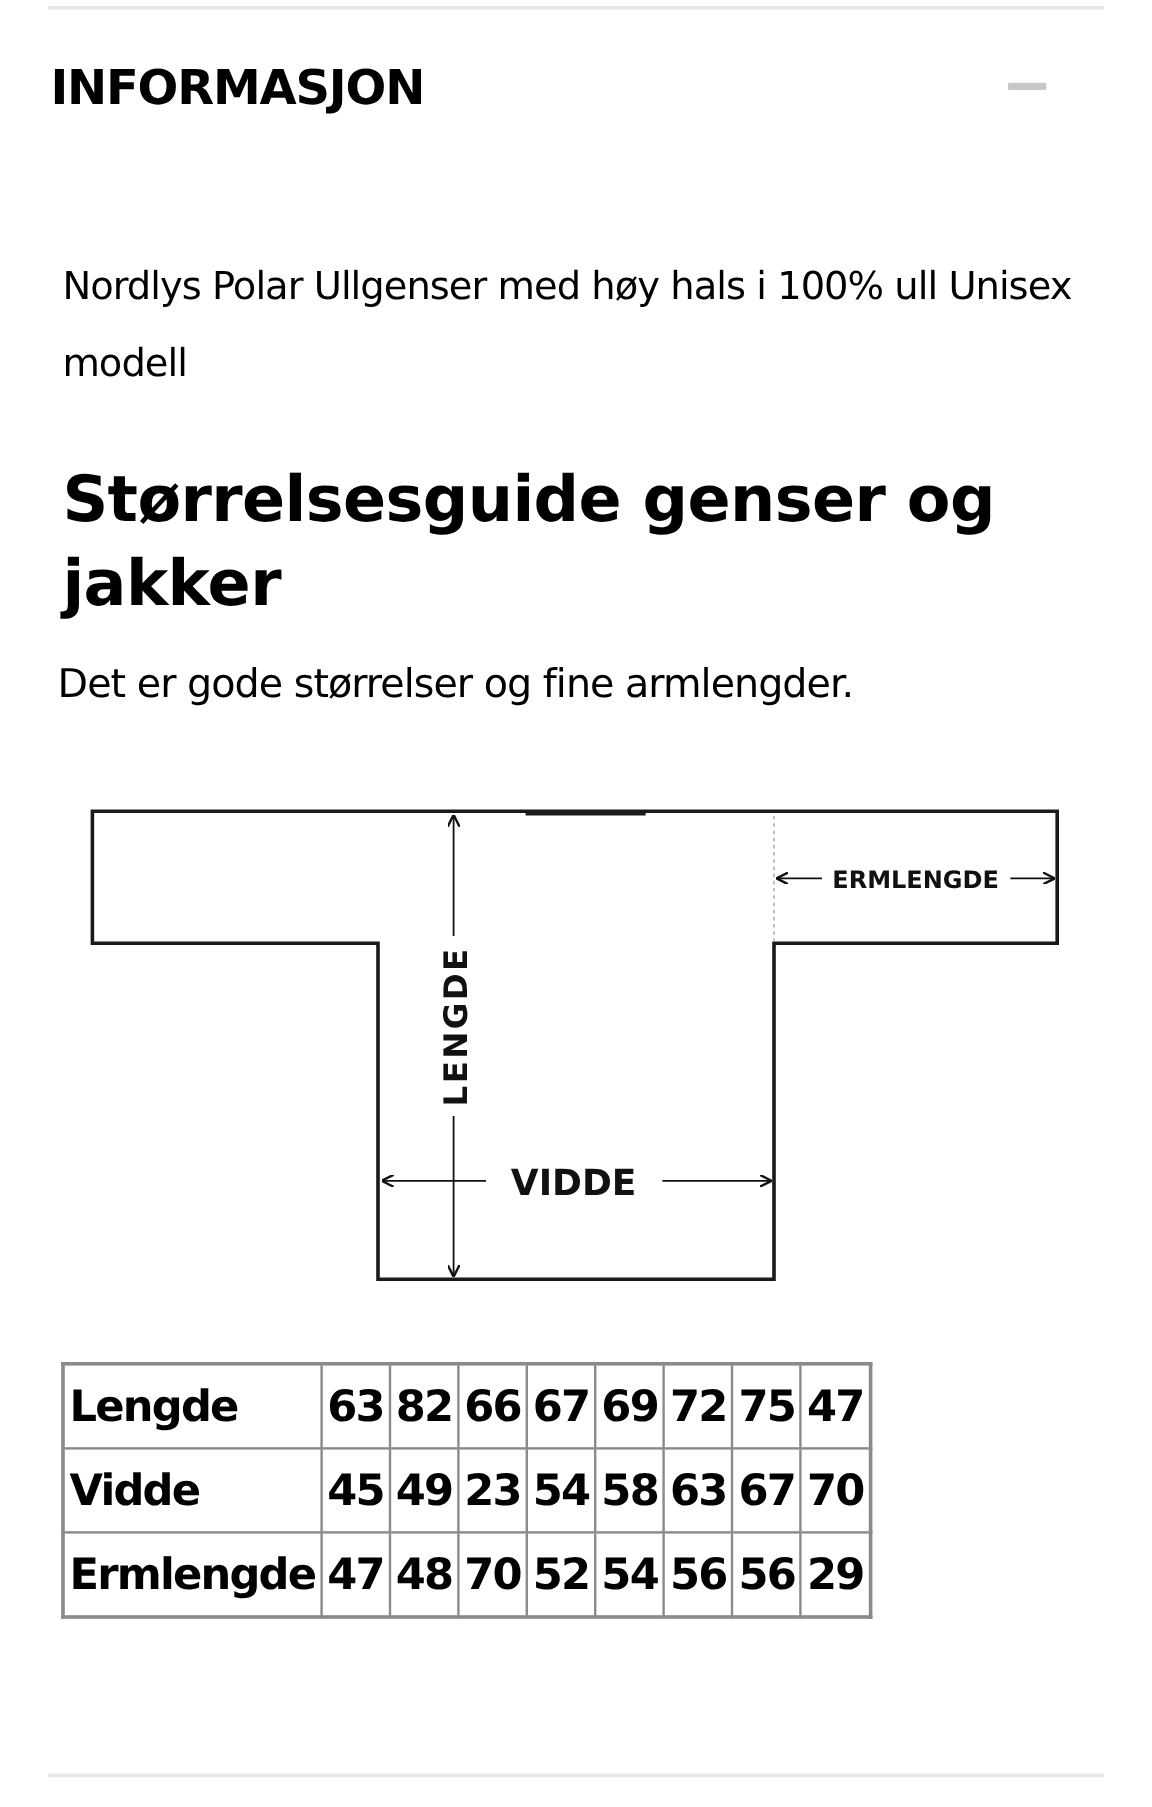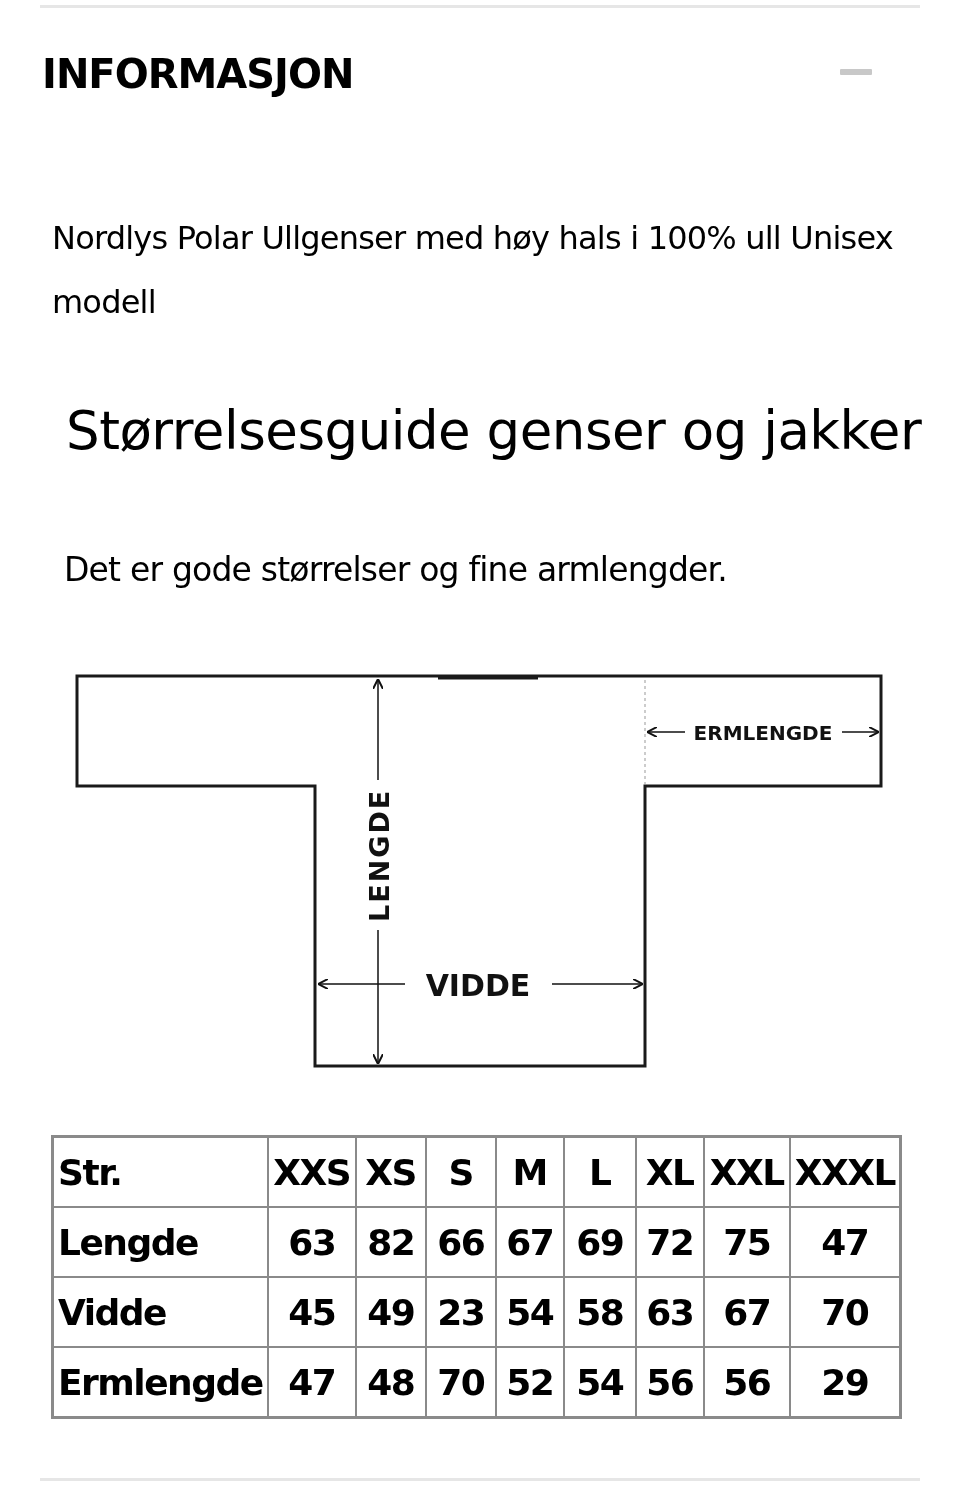--- a/index.html
+++ b/index.html
@@ -4,22 +4,22 @@
 <style>
   html, body { margin: 0; padding: 0; background: #ffffff; }
   body { width: 960px; height: 1506px; position: relative; overflow: hidden; font-family: "DejaVu Sans", sans-serif; color: #000; }
   .divider { position: absolute; left: 40px; width: 880px; height: 3px; background: #e6e6e6; }
   .divider.top { top: 5px; }
   .divider.bottom { top: 1478px; }
   .section-title { position: absolute; left: 42px; top: 48px; font-size: 40px; font-weight: bold; letter-spacing: -1px; line-height: 52px; margin: 0; text-align: right; }
   .collapse-btn { position: absolute; left: 838px; top: 60px; width: 36px; height: 24px; cursor: pointer; }
   .collapse-btn .bar { position: absolute; left: 2px; top: 9px; width: 32px; height: 6px; background: #c8c8c8; border-radius: 1px; }
   .desc { position: absolute; left: 52px; top: 206px; width: 860px; font-size: 32px; line-height: 64px; margin: 0; letter-spacing: -0.8px; }
-  .guide-title { position: absolute; left: 50px; top: 380px; width: 860px; font-size: 53px; line-height: 70px; margin: 16px; font-weight: normal; letter-spacing: -0.5px; }
-  .guide-sub { position: absolute; left: 64px; top: 545px; font-size: 33px; line-height: 50px; margin: 0; letter-spacing: -0.8px; }
+  .guide-title { position: absolute; left: 50px; top: 380px; width: 860px; font-size: 53px; line-height: 70px; margin: 2px; font-weight: bold; letter-spacing: -0.5px; }
+  .guide-sub { position: absolute; left: 48px; top: 545px; font-size: 33px; line-height: 50px; margin: 0; letter-spacing: -0.8px; }
   .diagram { position: absolute; left: 60px; top: 660px; width: 840px; height: 420px; }
   .size-table { position: absolute; left: 51px; top: 1135px; border-collapse: collapse; border: 3px solid #8a8a8a; }
   .size-table td { border: 2px solid #8a8a8a; height: 68px; padding: 0 4px; font-weight: bold; font-size: 36px; letter-spacing: -1.5px; vertical-align: middle; white-space: nowrap; }
   .size-table td.label { width: 200px; text-align: left; }
   .size-table td.val { text-align: center; }
 </style>
 </head>
 <body>
 
 <div class="divider top"></div>
@@ -55,31 +55,20 @@
   <line x1="492" y1="324" x2="582" y2="324" stroke="#111" stroke-width="1.5" marker-end="url(#arr)"></line>
   <text x="418" y="336" text-anchor="middle" font-family="DejaVu Sans, sans-serif" font-weight="bold" font-size="30" fill="#111">VIDDE</text>
 
   <line x1="588" y1="72" x2="625" y2="72" stroke="#111" stroke-width="1.5" marker-start="url(#arr)"></line>
   <line x1="782" y1="72" x2="818" y2="72" stroke="#111" stroke-width="1.5" marker-end="url(#arr)"></line>
   <text x="703" y="80" text-anchor="middle" font-family="DejaVu Sans, sans-serif" font-weight="bold" font-size="20" fill="#111">ERMLENGDE</text>
 </svg>
 
 <table class="size-table">
   <tbody>
-      <tr>
-    <td class="label">Str.</td>
-    <td class="val" style="width:78px">XXS</td>
-    <td class="val" style="width:60px">XS</td>
-    <td class="val" style="width:60px">S</td>
-    <td class="val" style="width:58px">M</td>
-    <td class="val" style="width:62px">L</td>
-    <td class="val" style="width:58px">XL</td>
-    <td class="val" style="width:76px">XXL</td>
-    <td class="val" style="width:100px">XXXL</td>
-  </tr>
   <tr>
     <td class="label">Lengde</td>
     <td class="val">63</td>
     <td class="val">82</td>
     <td class="val">66</td>
     <td class="val">67</td>
     <td class="val">69</td>
     <td class="val">72</td>
     <td class="val">75</td>
     <td class="val">47</td>

